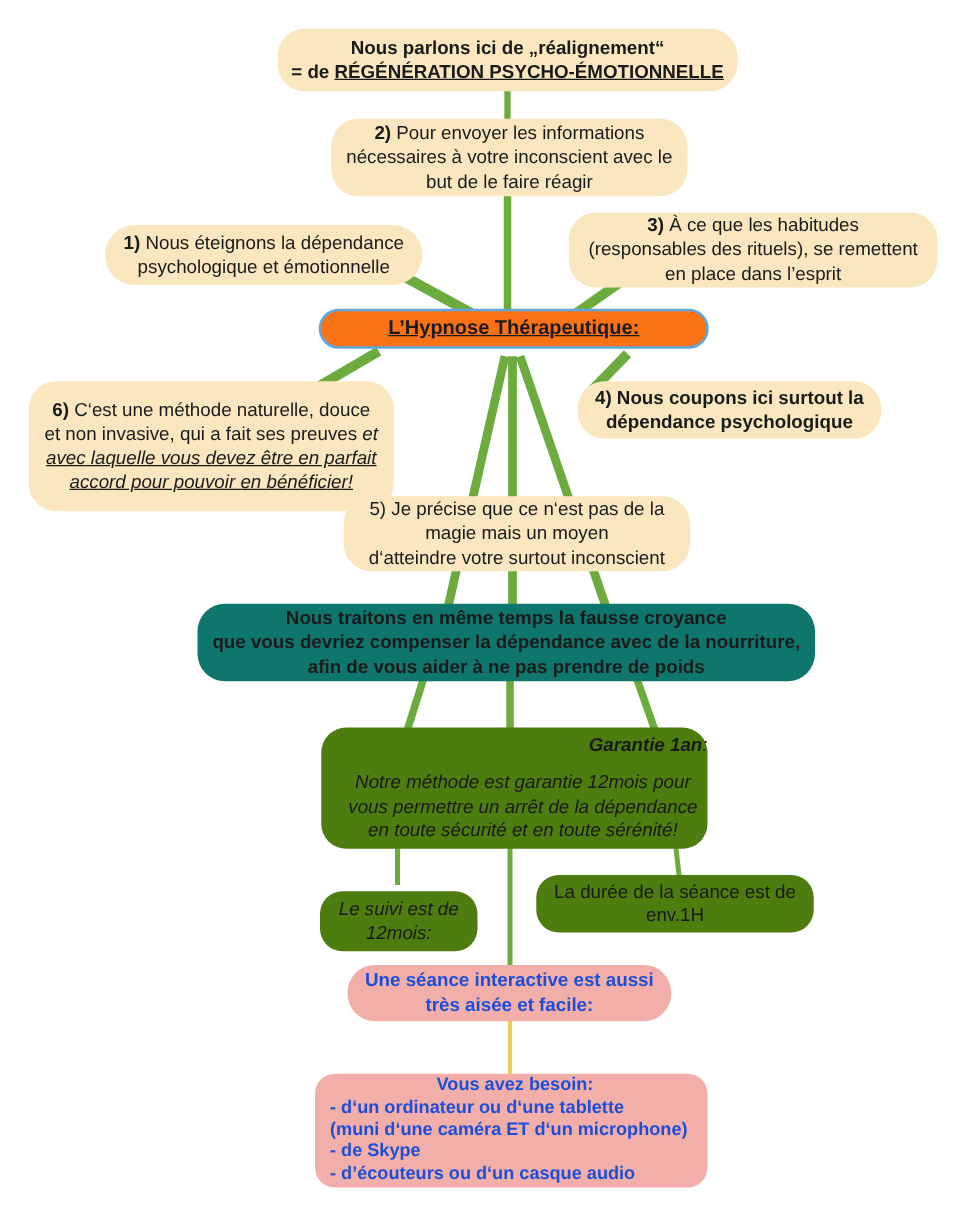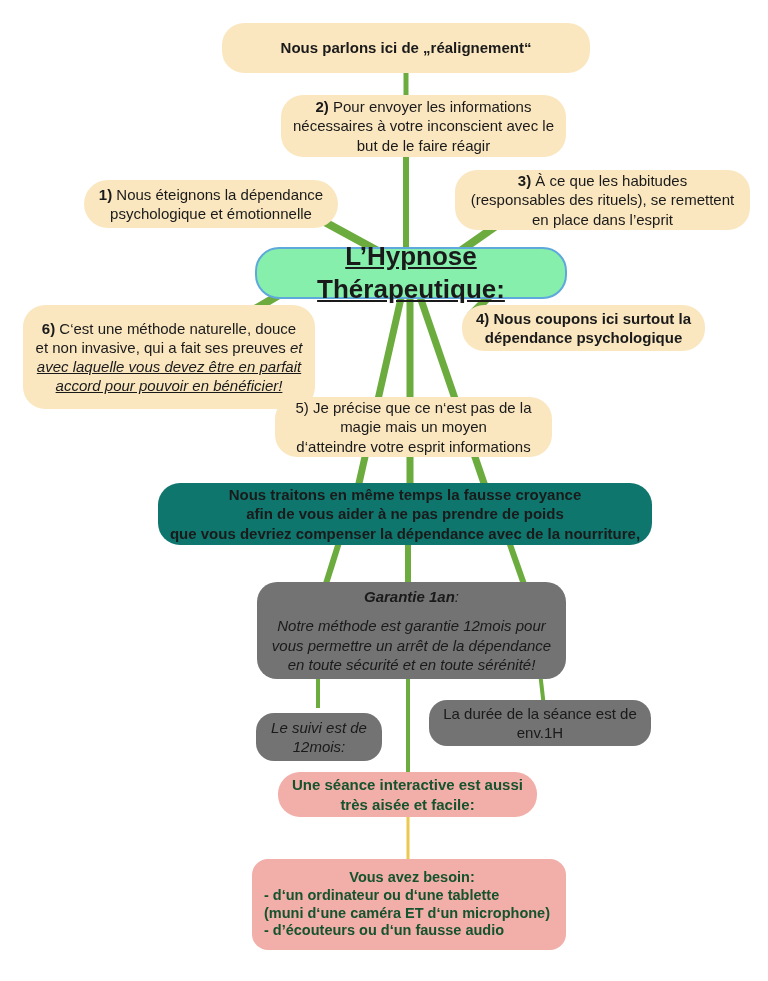--- a/index.html
+++ b/index.html
@@ -6,33 +6,33 @@
   html,body { background:#ffffff; }
   body { font-family:"Liberation Sans", sans-serif; color:#1a1a1a; }
   .canvas { position:relative; width:768px; height:981px; background:#ffffff; overflow:hidden; }
   .wires { position:absolute; left:0; top:0; width:768px; height:981px; z-index:1; }
   .node {
     position:absolute; z-index:2;
     display:flex; flex-direction:column; justify-content:center;
     text-align:center; font-size:15px; line-height:1.27;
   }
   .cream   { background:#FAE7C0; border-radius:22px; }
-  .cream2  { background:#737373; border-radius:20px; }
+  .cream2  { background:#4d7c0f; border-radius:20px;align-items:flex-end; }
   .gold    { background:#0f766e; border-radius:22px; }
   .pink    { background:#F2AEA8; border-radius:22px; }
   .u       { text-decoration:underline; }
-  .purple  { color:#14532d; font-weight:bold; }
+  .purple  { color:#1d4ed8; font-weight:bold; }
 
   #n-realign     { left:222px; top:23px;  width:368px; height:50px; font-weight:bold; }
-  #n-step2       { left:265px; top:95px;  width:285px; height:62px;margin-left:16px; }
+  #n-step2       { left:265px; top:95px;  width:285px; height:62px; }
   #n-step1       { left:84px;  top:180px; width:254px; height:48px; border-radius:24px; }
   #n-step3       { left:455px; top:170px; width:295px; height:60px; }
-  #n-center      { left:255px; top:247px; width:312px; height:52px;
-                   background:#86efac; border:2px solid #5FA8DC; border-radius:24px;
-                   font-size:26px; font-weight:bold; }
+  #n-center      { left:255px; top:247px; width:312px; height:32px;
+                   background:#f97316; border:2px solid #5FA8DC; border-radius:24px;
+                   font-size:16px; font-weight:bold; }
   #n-step6       { left:23px;  top:305px; width:292px; height:104px; }
   #n-step4       { left:462px; top:305px; width:243px; height:46px; font-weight:bold; }
   #n-step5       { left:275px; top:397px; width:277px; height:60px; }
   #n-belief      { left:158px; top:483px; width:494px; height:62px; font-weight:bold; white-space:nowrap; }
   #n-garantie    { left:257px; top:582px; width:309px; height:97px; font-style:italic; }
   #n-garantie .g-body { margin-top:10px; padding:0 8px; }
   #n-suivi       { left:256px; top:701px; width:126px; height:48px; font-style:italic; border-radius:18px;margin-top:12px; }
   #n-duree       { left:429px; top:700px; width:222px; height:46px; border-radius:18px; padding:12px 8px; }
   #n-interactive { left:278px; top:772px; width:259px; height:45px; padding:0 6px; }
   #n-besoin      { left:252px; top:859px; width:314px; height:91px; border-radius:16px;
@@ -58,20 +58,21 @@
     <line x1="408" y1="536" x2="408" y2="590" stroke-width="6" stroke="#6CAC3E"></line>
     <line x1="507" y1="536" x2="526" y2="590" stroke-width="6" stroke="#6CAC3E"></line>
     <line x1="318" y1="672" x2="318" y2="708" stroke-width="4" stroke="#6CAC3E"></line>
     <line x1="408" y1="672" x2="408" y2="778" stroke-width="4" stroke="#6CAC3E"></line>
     <line x1="540" y1="672" x2="544" y2="707" stroke-width="4" stroke="#6CAC3E"></line>
     <line x1="408" y1="812" x2="408" y2="866" stroke-width="3" stroke="#EDC84F"></line>
   </svg>
 
   <div class="node cream" id="n-realign">
     <div>Nous parlons ici de „réalignement“</div>
+    <div><span>= de </span><span class="u">RÉGÉNÉRATION PSYCHO-ÉMOTIONNELLE</span></div>
   </div>
 
   <div class="node cream" id="n-step2">
     <div><b>2)</b><span> Pour envoyer les informations</span></div>
     <div>nécessaires à votre inconscient avec le</div>
     <div>but de le faire réagir</div>
   </div>
 
   <div class="node cream" id="n-step1">
     <div><b>1)</b><span> Nous éteignons la dépendance</span></div>
@@ -96,27 +97,27 @@
   </div>
 
   <div class="node cream" id="n-step4">
     <div>4) Nous coupons ici surtout la</div>
     <div>dépendance psychologique</div>
   </div>
 
   <div class="node cream" id="n-step5">
     <div>5) Je précise que ce n‘est pas de la</div>
     <div>magie mais un moyen</div>
-    <div>d‘atteindre votre esprit informations</div>
+    <div>d‘atteindre votre surtout inconscient</div>
   </div>
 
   <div class="node gold" id="n-belief">
     <div>Nous traitons en même temps la fausse croyance</div>
+    <div>que vous devriez compenser la dépendance avec de la nourriture,</div>
     <div>afin de vous aider à ne pas prendre de poids</div>
-    <div>que vous devriez compenser la dépendance avec de la nourriture,</div>
   </div>
 
   <div class="node cream2" id="n-garantie">
     <div class="g-head"><b>Garantie 1an</b><span>:</span></div>
     <div class="g-body">
       <div>Notre méthode est garantie 12mois pour</div>
       <div>vous permettre un arrêt de la dépendance</div>
       <div>en toute sécurité et en toute sérénité!</div>
     </div>
   </div>
@@ -130,16 +131,17 @@
   </div>
 
   <div class="node pink purple" id="n-interactive">
     <div>Une séance interactive est aussi très aisée et facile:</div>
   </div>
 
   <div class="node pink purple" id="n-besoin">
     <div class="b-head">Vous avez besoin:</div>
     <div>- d‘un ordinateur ou d‘une tablette</div>
     <div>(muni d‘une caméra ET d‘un microphone)</div>
-    <div>- d’écouteurs ou d‘un fausse audio</div>
+    <div>- de Skype</div>
+    <div>- d’écouteurs ou d‘un casque audio</div>
   </div>
 
 </div>
 
 </body></html>

